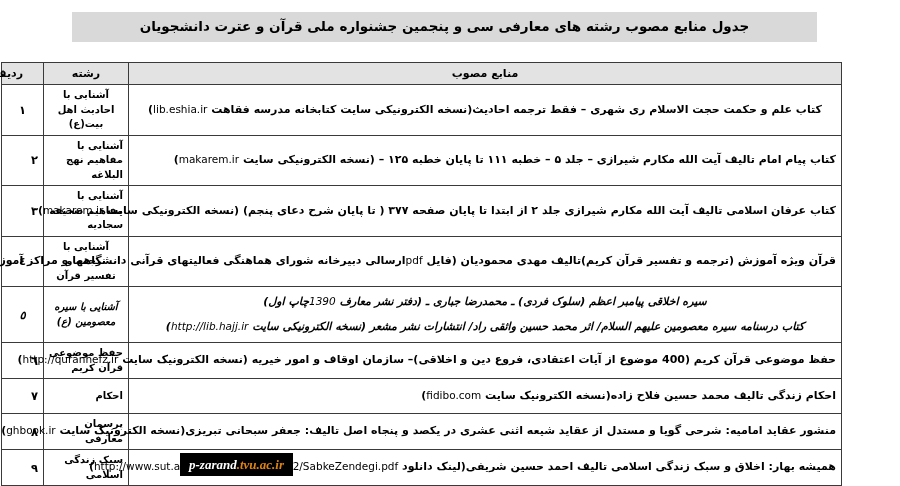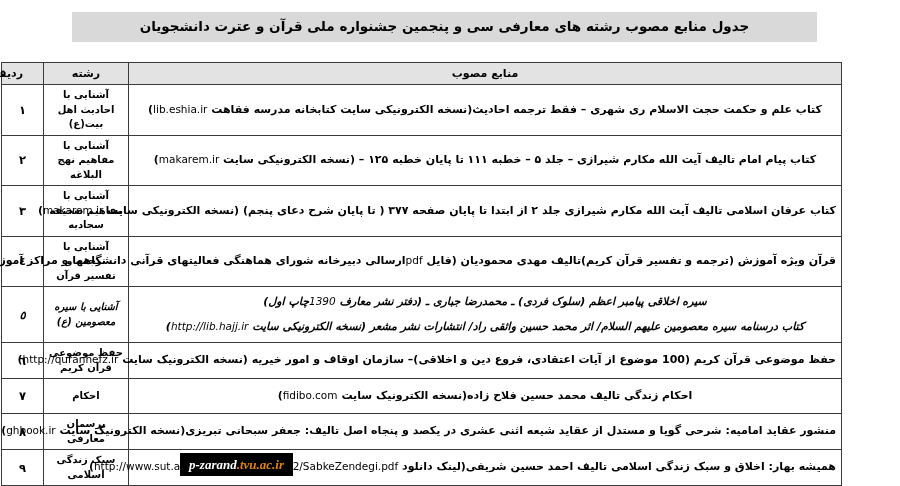--- a/index.html
+++ b/index.html
@@ -111,21 +111,21 @@
   }
   .ltr {
     direction: ltr;
     unicode-bidi: embed;
     display: inline-block;
     font-weight: normal;
     font-size: 10.5px;
   }
   tr.row-tall td { height: 40px; }
   tr.row-xtall td { height: 56px; font-style: italic; }
-  tr.row-std td { height: 35px; }
+  tr.row-std td { height: 35px; text-align: right; }
 
   
   .footer-badge {
     position: absolute;
     left: 4px;
     bottom: 10px;
     background: #000000;
     padding: 3px 9px 4px 9px;
     direction: ltr;
     display: inline-block;
@@ -201,21 +201,21 @@
           <tr class="row-xtall">
             <td class="cell-manabe">
               <span class="line"><span>سیره اخلاقی پیامبر اعظم (سلوک فردی) ـ محمدرضا جباری ـ (دفتر نشر معارف</span> <span class="ltr">1390</span><span>چاپ اول)</span></span>
               <span class="line"><span>کتاب درسنامه سیره معصومین علیهم السلام/ اثر محمد حسین واثقی راد/ انتشارات نشر مشعر (نسخه الکترونیکی سایت</span> <span class="ltr">http://lib.hajj.ir</span><span>)</span></span>
             </td>
             <td class="cell-reshte">آشنایی با سیره معصومین (ع)</td>
             <td class="cell-radif">٥</td>
           </tr>
           <tr class="row-std">
             <td class="cell-manabe">
-              <span class="line"><span>حفظ موضوعی قرآن کریم (100 موضوع از آیات اعتقادی، فروع دین و اخلاقی)– سازمان اوقاف و امور خیریه (نسخه الکترونیک سایت</span> <span class="ltr">http://quranhefz.ir</span><span>)</span></span>
+              <span class="line"><span>حفظ موضوعی قرآن کریم (400 موضوع از آیات اعتقادی، فروع دین و اخلاقی)– سازمان اوقاف و امور خیریه (نسخه الکترونیک سایت</span> <span class="ltr">http://quranhefz.ir</span><span>)</span></span>
             </td>
             <td class="cell-reshte">حفظ موضوعی قرآن کریم</td>
             <td class="cell-radif">٦</td>
           </tr>
           <tr class="row-std">
             <td class="cell-manabe">
               <span class="line"><span>احکام زندگی تالیف محمد حسین فلاح زاده(نسخه الکترونیک سایت</span> <span class="ltr">fidibo.com</span><span>)</span></span>
             </td>
             <td class="cell-reshte">احکام</td>
             <td class="cell-radif">۷</td>

